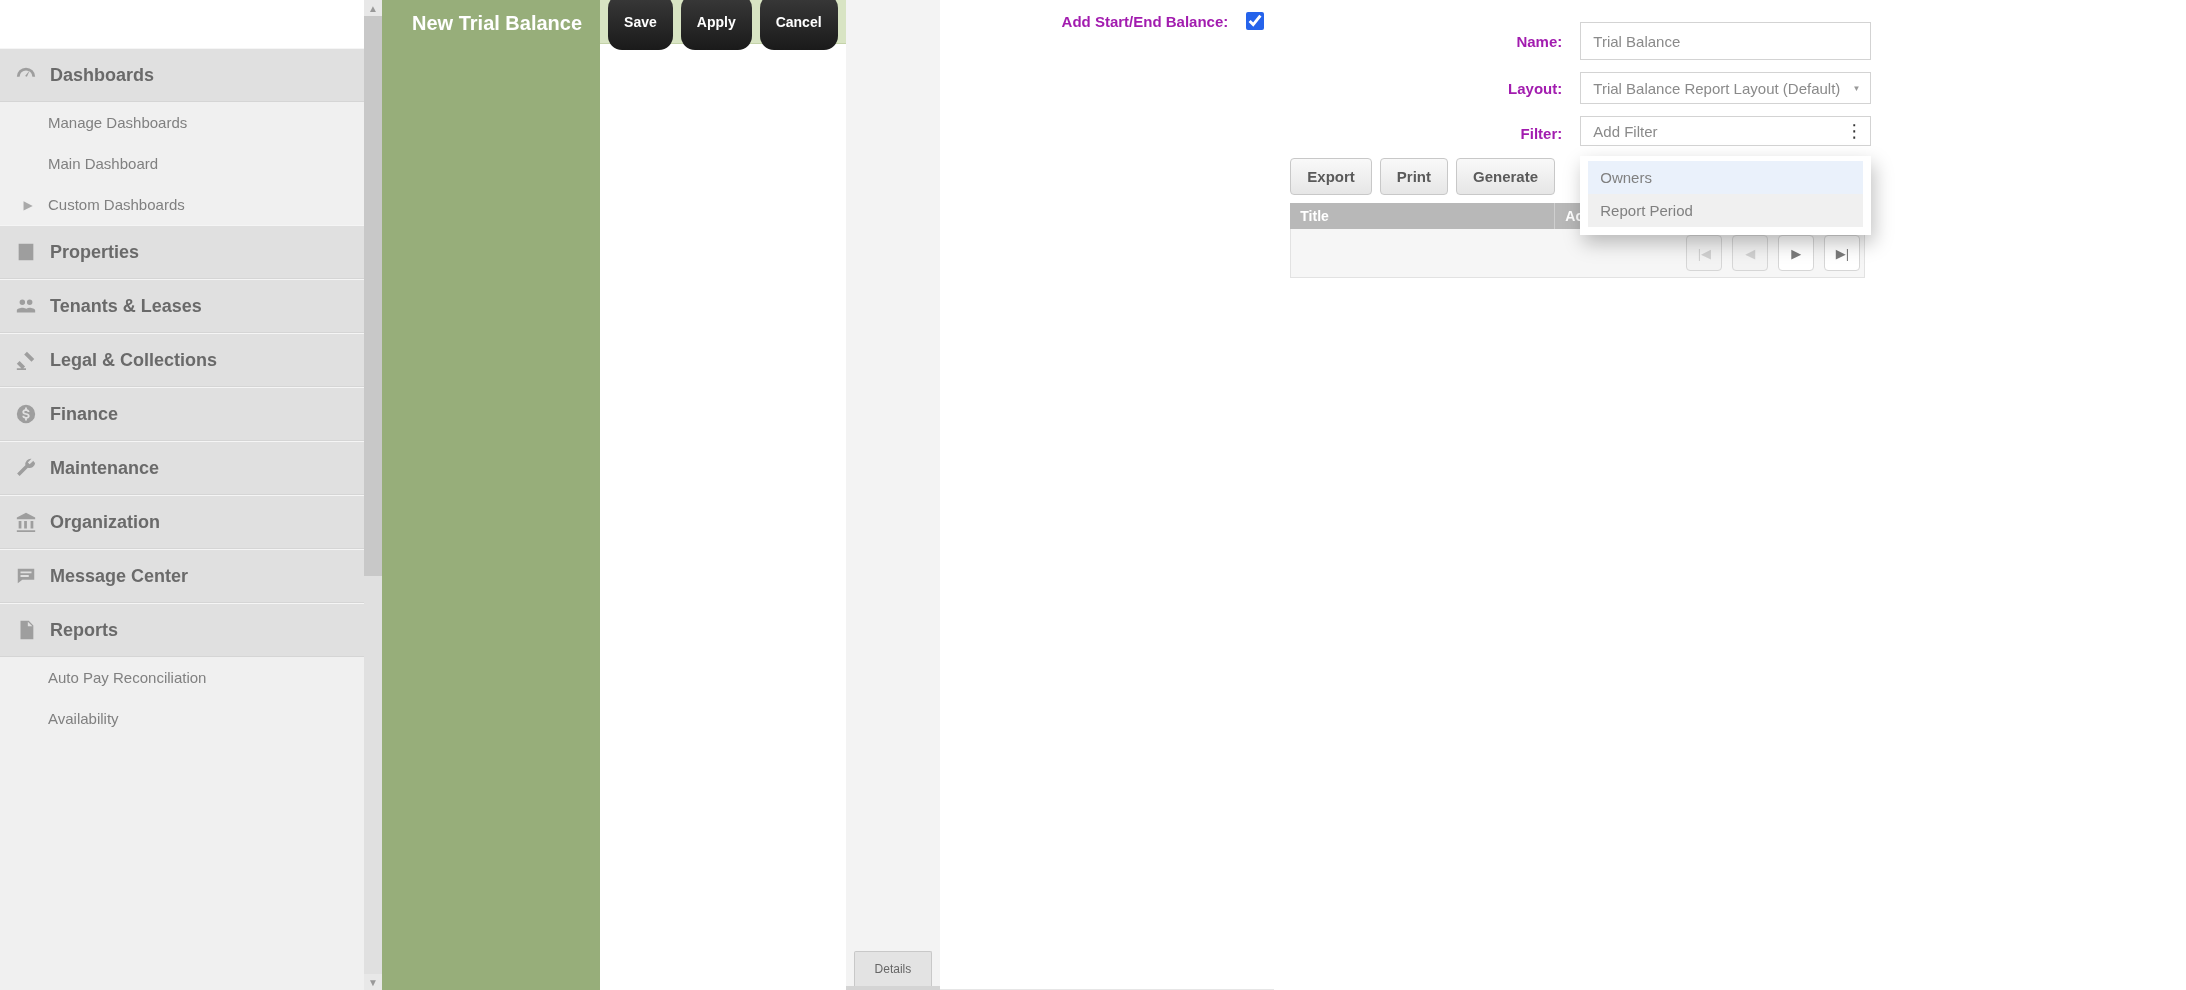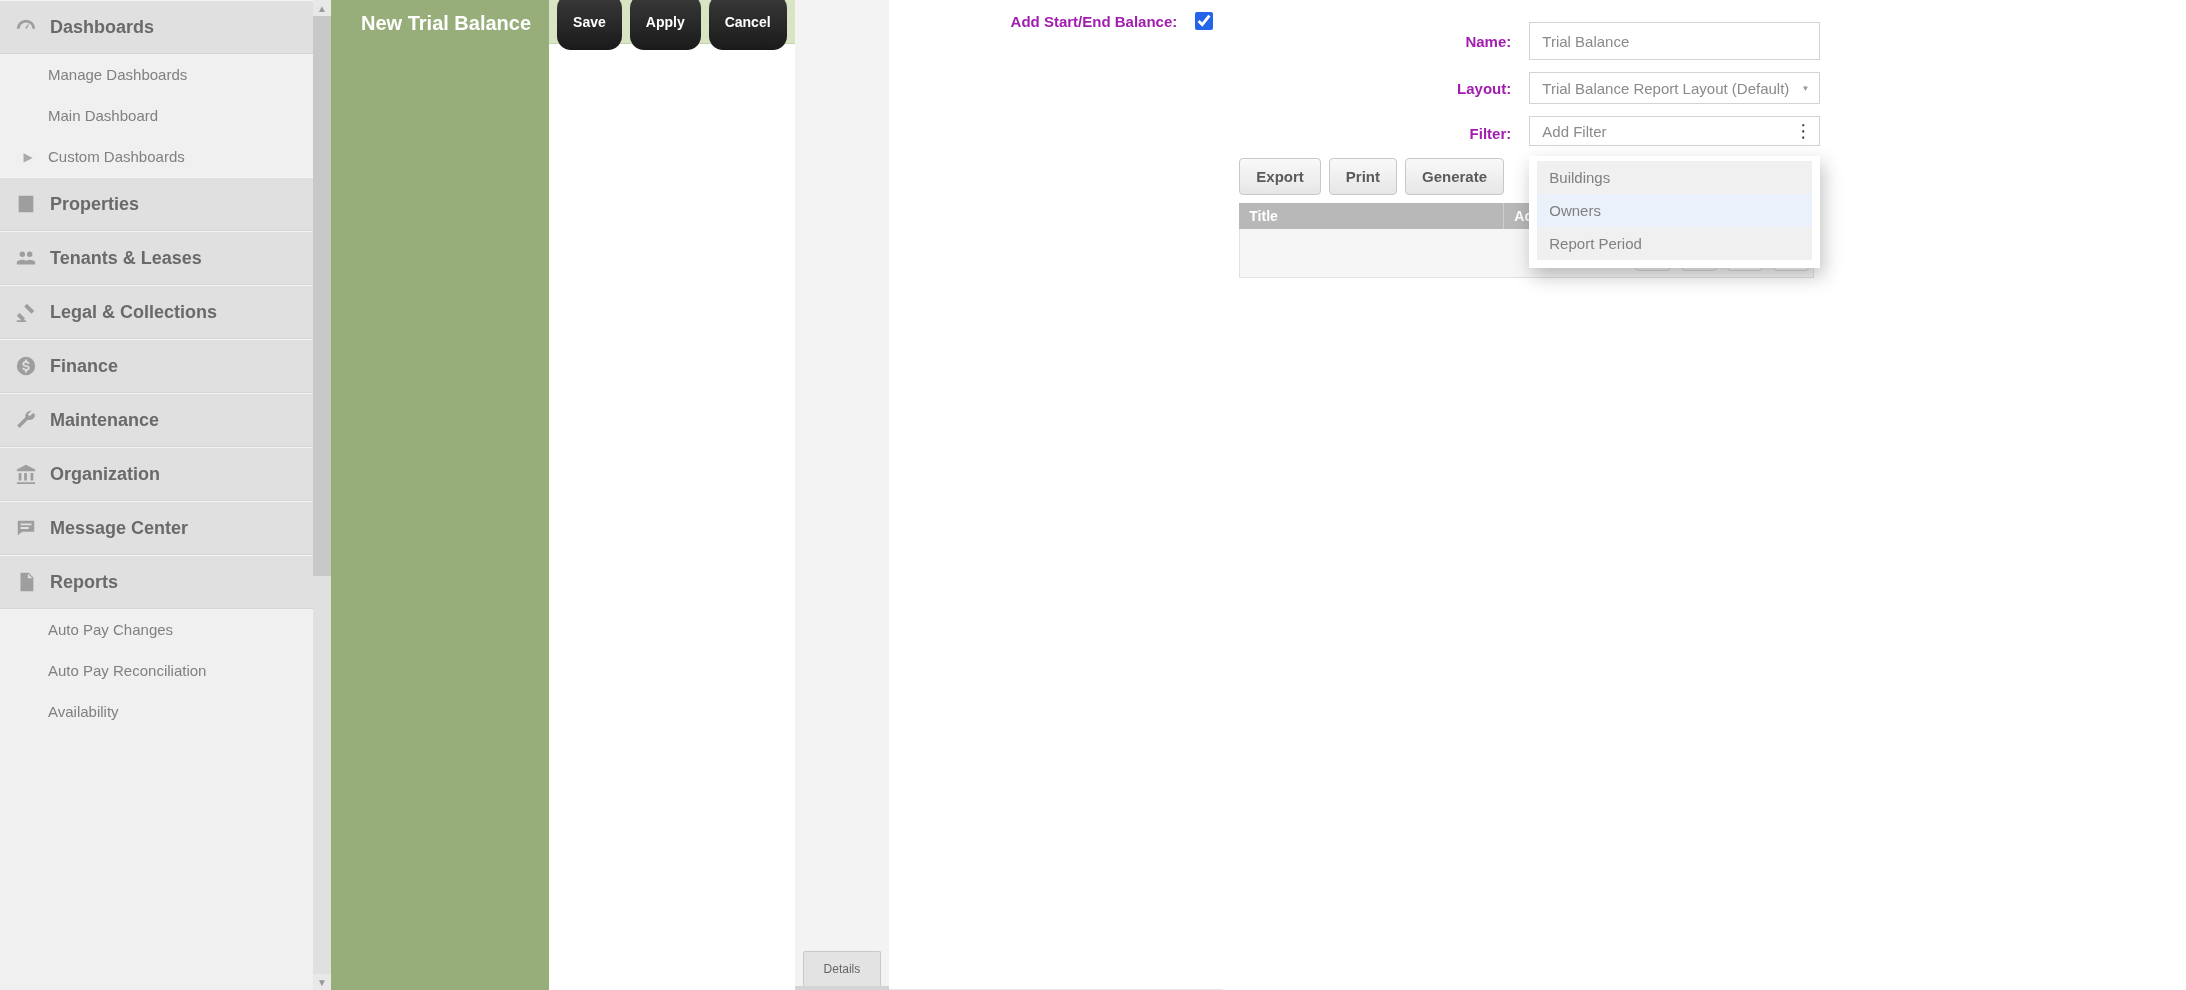--- a/index.html
+++ b/index.html
@@ -18,24 +18,25 @@
       width: 100%;
       height: 990px;
     }
 
     
     .sidebar-wrap {
       display: flex;
       flex-shrink: 0;
     }
     .sidebar {
-      width: 313px;
+      width: 364px;
       background: #f0f0f0;
       overflow: hidden;
       position: relative;
+      margin-top: 48px;
     }
     .sidebar-track {
       width: 18px;
       background: #e0e0e0;
       position: relative;
       flex-shrink: 0;
     }
     .sidebar-arrow-up {
       width: 100%;
       height: 16px;
@@ -436,21 +437,20 @@
       </div>
 
       <div class="nav-section">
         <span class="icon">
           <svg viewBox="0 0 24 24">
               <path d="M6 2h9l5 5v15H6V2zm8 1v5h5l-5-5zM8 12h8v2H8v-2zm0 4h8v2H8v-2z"></path>
             </svg>
         </span>
         <span class="label">Reports</span>
       </div>
-      <div class="nav-sub">Auto Pay Changes</div>
       <div class="nav-sub">Auto Pay Reconciliation</div>
       <div class="nav-sub">Availability</div>
     </div>
 
     <div class="sidebar-track">
       <div class="sidebar-arrow-up">▲</div>
       <div class="sidebar-thumb"></div>
       <div class="sidebar-arrow-down">▼</div>
     </div>
   </div>
@@ -489,21 +489,20 @@
         </div>
       </div>
       <div class="form-row" style="align-items:flex-start;">
         <div class="form-label" style="padding-top:9px;">Filter:</div>
         <div class="filter-wrap">
           <div class="filter-input">
             <span>Add Filter</span>
           </div>
           <span class="filter-menu-btn">⋮</span>
           <div class="dropdown">
-            <div class="dropdown-item">Buildings</div>
             <div class="dropdown-item highlight">Owners</div>
             <div class="dropdown-item">Report Period</div>
           </div>
         </div>
       </div>
 
       <div class="action-row">
         <button class="btn-gray">Export</button>
         <button class="btn-gray">Print</button>
         <button class="btn-gray">Generate</button>

